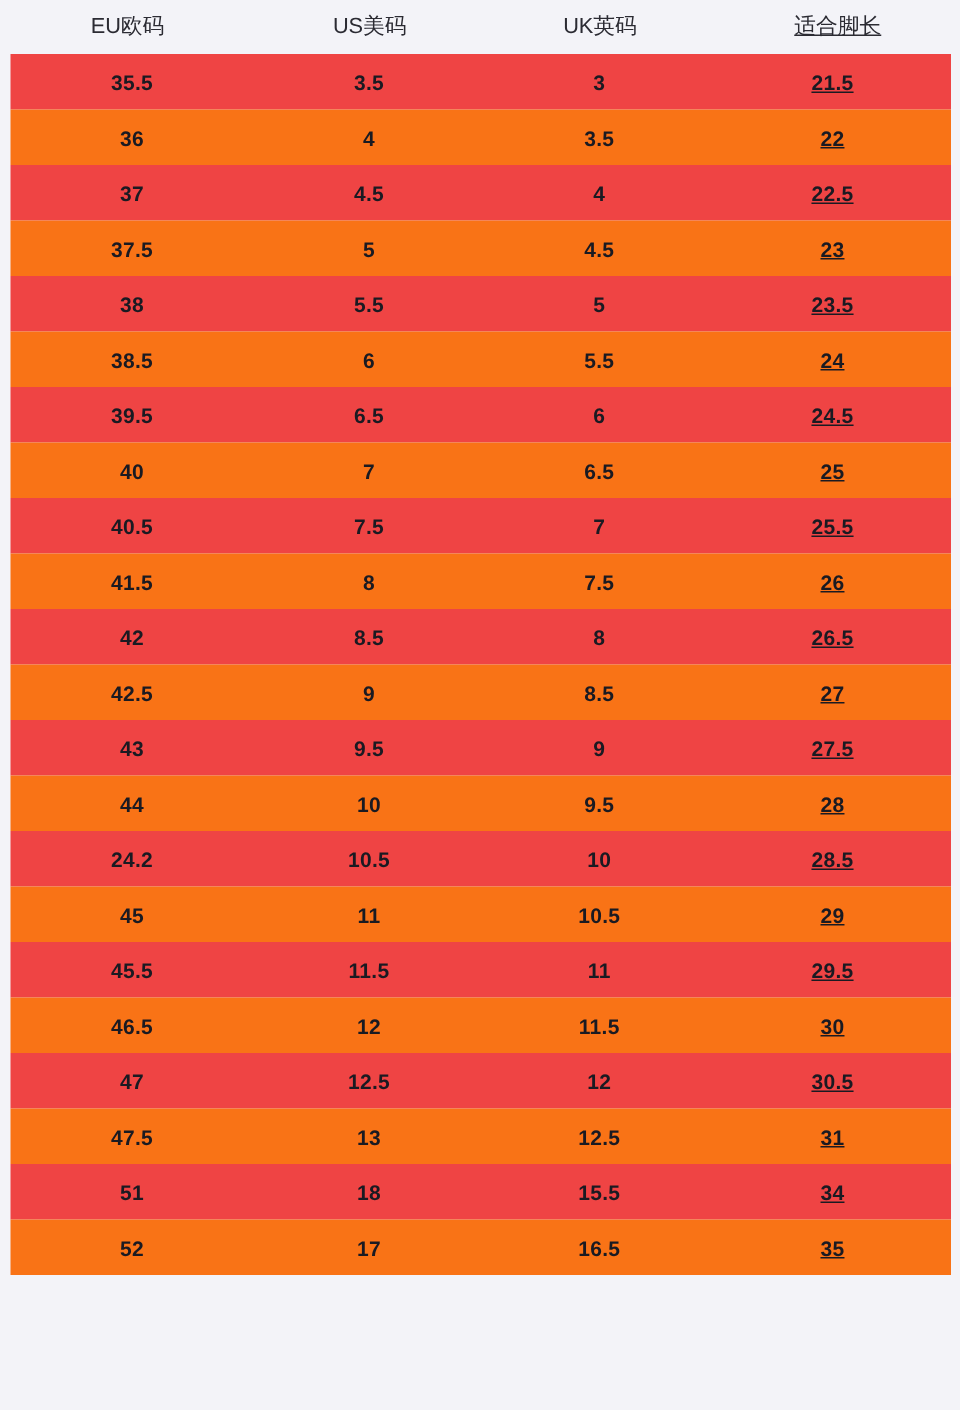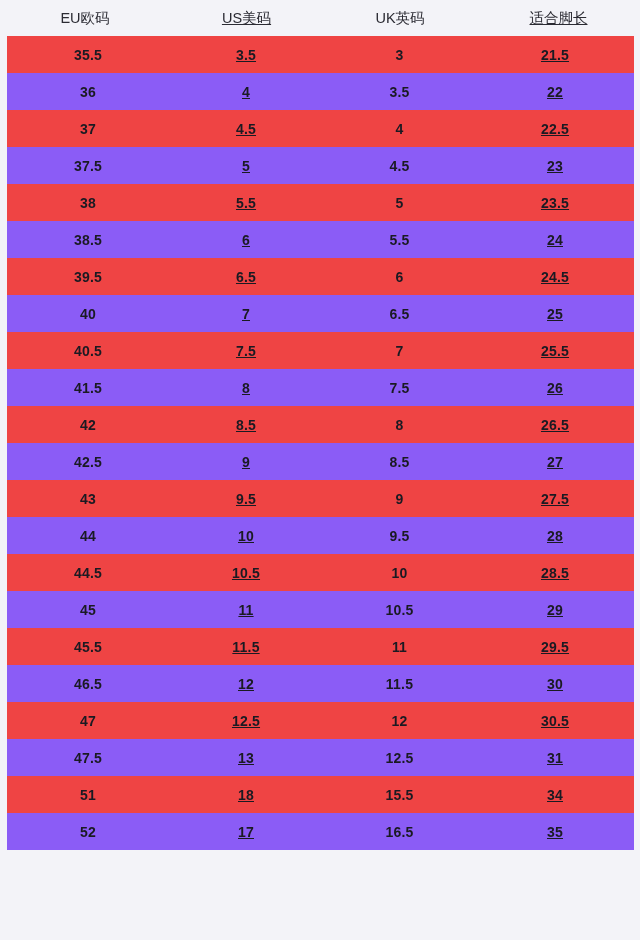--- a/index.html
+++ b/index.html
@@ -31,21 +31,21 @@
     background: #f3f3f8;
   }
 
   .row.stripe-light {
     background: #ef4444;
     width: 627px;
     margin: 0 auto;
   }
 
   .row.stripe-dark {
-    background: #8b5cf6;
+    background: #f97316;
     width: 627px;
     margin: 0 auto;
   }
 
   .cell {
     text-align: center;
     font-size: 14px;
     font-weight: bold;
     color: #1a1a22;
     letter-spacing: 0.2px;
@@ -54,21 +54,21 @@
 
   .row.head .cell {
     font-weight: normal;
     font-size: 14.5px;
     color: #2b2b33;
     letter-spacing: 0;
   }
 
   
   .c0 { width: 170px; }
-  .c1 { width: 153px; text-decoration: underline; }
+  .c1 { width: 153px; }
   .c2 { width: 154px; }
   .c3 { width: 163px; text-decoration: underline; }
 
   .row.stripe-light .c0,
   .row.stripe-dark .c0 { width: 163px; }
   .row.stripe-light .c3,
   .row.stripe-dark .c3 { width: 157px; }
 </style>
 </head>
 <body>
@@ -161,21 +161,21 @@
         <div class="cell c2">9</div>
         <div class="cell c3">27.5</div>
       </div>
       <div class="row stripe-dark">
         <div class="cell c0">44</div>
         <div class="cell c1">10</div>
         <div class="cell c2">9.5</div>
         <div class="cell c3">28</div>
       </div>
       <div class="row stripe-light">
-        <div class="cell c0">44.5</div>
+        <div class="cell c0">24.2</div>
         <div class="cell c1">10.5</div>
         <div class="cell c2">10</div>
         <div class="cell c3">28.5</div>
       </div>
       <div class="row stripe-dark">
         <div class="cell c0">45</div>
         <div class="cell c1">11</div>
         <div class="cell c2">10.5</div>
         <div class="cell c3">29</div>
       </div>

